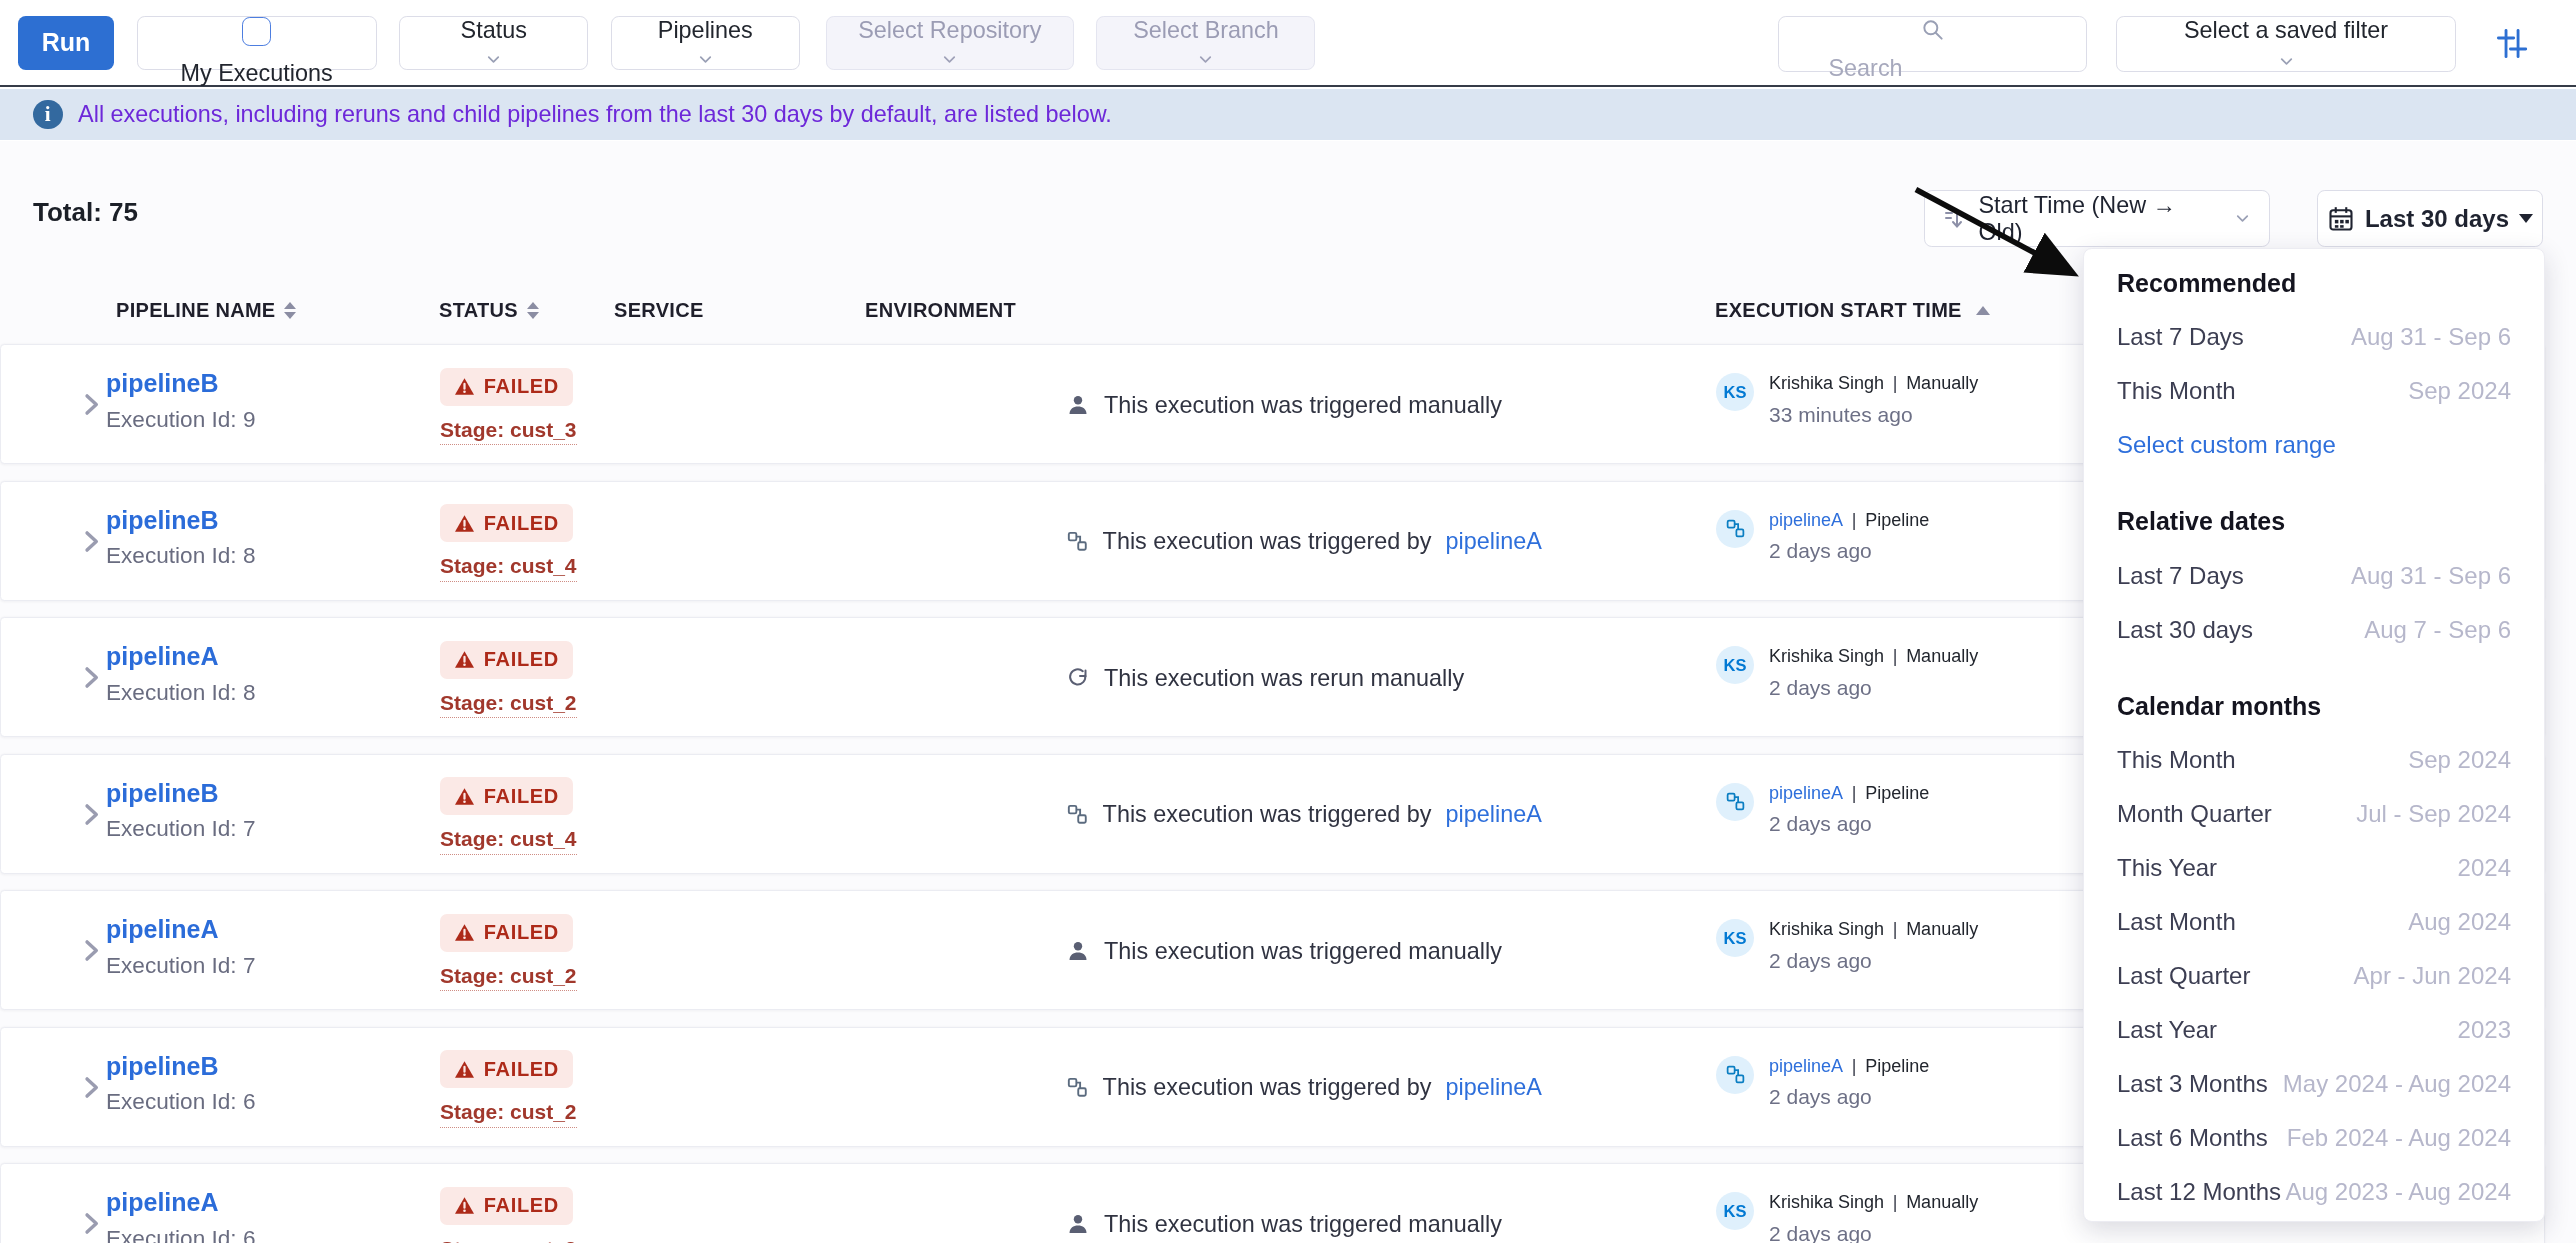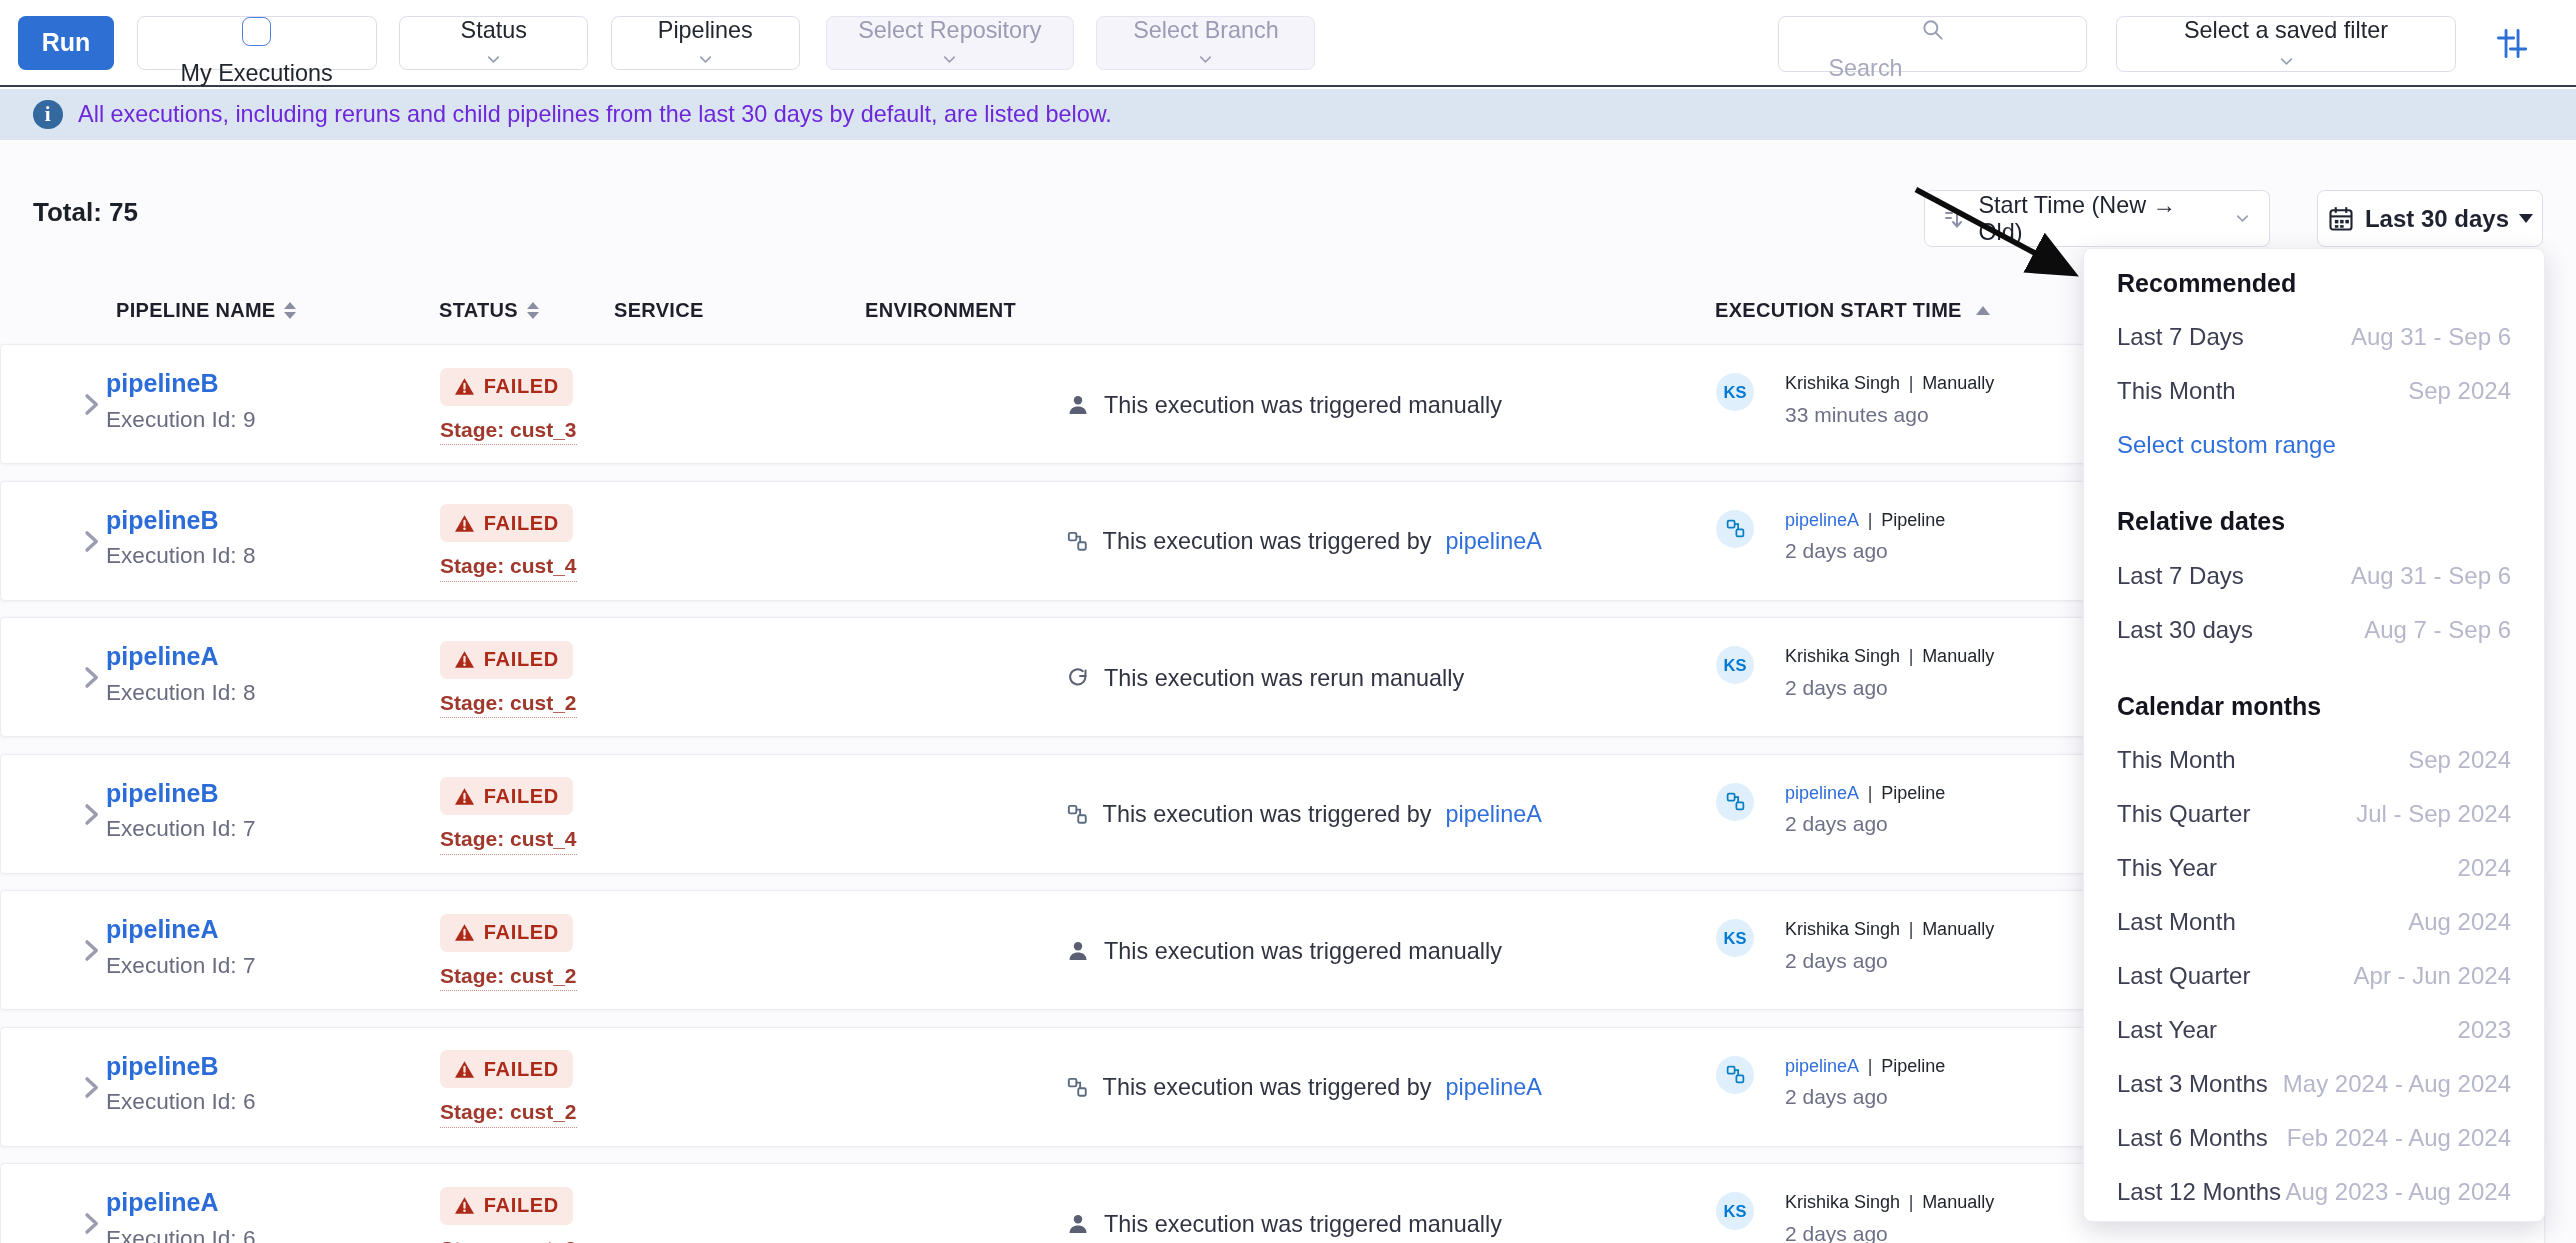--- a/index.html
+++ b/index.html
@@ -67,21 +67,21 @@
   .exec-id { font-size:22.6px; color:#696c80; margin-top:8.7px; }
   .status-block { position:absolute; left:439px; top:22.6px; }
   .badge { display:inline-flex; align-items:center; gap:8.7px; height:38px; padding:0 14px;
            background:#fbe9e6; border-radius:7px; }
   .badge-label { font-size:20px; font-weight:700; letter-spacing:0.7px; color:#ad2a19; }
   .stage-link { display:inline-block; margin-top:12px; font-size:21px; font-weight:700; color:#a1382c;
                 border-bottom:1.7px dotted #cf8d84; padding-bottom:2.6px; cursor:pointer; }
   .trigger-block { position:absolute; left:1065px; top:0; height:120px; display:flex; align-items:center; gap:14px; }
   .trigger-text { font-size:23.4px; color:#303341; }
   .trigger-pipeline-link { color:#2e6fdb; cursor:pointer; }
-  .start-block { position:absolute; left:1715px; top:28px; display:flex; gap:31px; }
+  .start-block { position:absolute; left:1715px; top:28px; display:flex; gap:15px; }
   .avatar { width:38px; height:38px; border-radius:50%; background:#dff0fc; display:flex;
             align-items:center; justify-content:center; flex:0 0 auto; }
   .avatar-initials { font-size:16.5px; font-weight:700; color:#0279d3; }
   .starter-line { font-size:18px; color:#22262e; white-space:nowrap; }
   .starter-name.blue { color:#2e6fdb; cursor:pointer; }
   .pipe-sep { margin:0 8.7px; color:#3a3e4c; font-weight:400; }
   .time-ago { font-size:21px; color:#6d7086; margin-top:8.7px; }
 
   
   .date-menu { position:absolute; left:2083px; top:248px; width:462px; height:974px; background:#fff;
@@ -670,21 +670,21 @@
 
   <div class="menu-section">
     <div class="menu-header">Calendar months</div>
 
   <div class="menu-item">
     <span class="mi-label">This Month</span>
     <span class="mi-value">Sep 2024</span>
   </div>
 
   <div class="menu-item">
-    <span class="mi-label">This Quarter</span>
+    <span class="mi-label">Month Quarter</span>
     <span class="mi-value">Jul - Sep 2024</span>
   </div>
 
   <div class="menu-item">
     <span class="mi-label">This Year</span>
     <span class="mi-value">2024</span>
   </div>
 
   <div class="menu-item">
     <span class="mi-label">Last Month</span>

